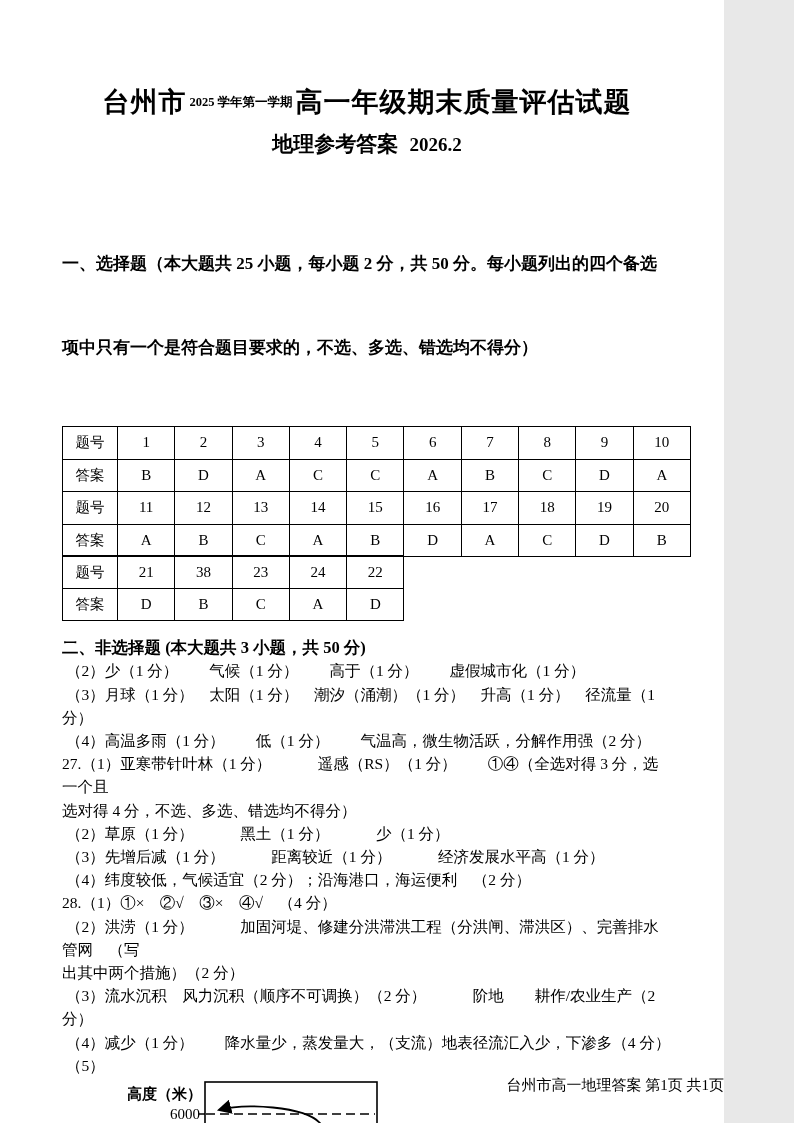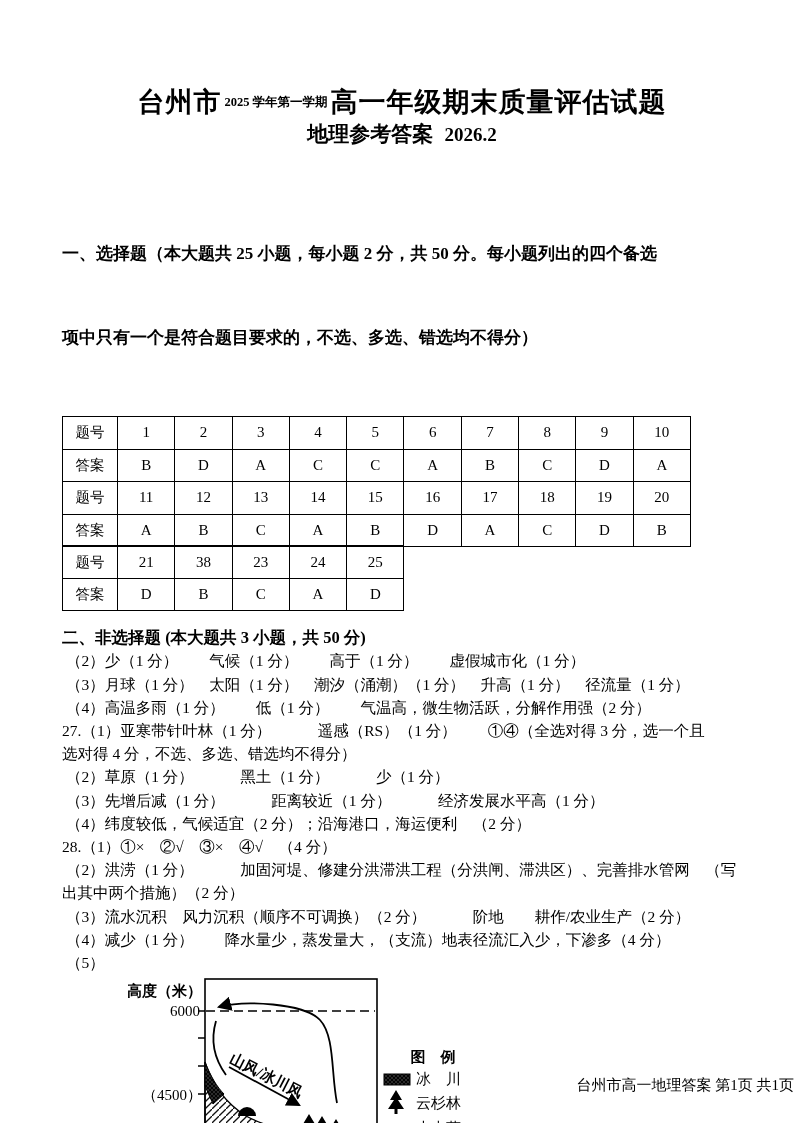--- a/index.html
+++ b/index.html
@@ -1,24 +1,24 @@
 <!DOCTYPE html>
 <html><head>
 <meta charset="utf-8">
 <style>
   html,body{margin:0;padding:0;background:#e8e8e8;}
   .page{
-    width:794px;height:1123px;background:#ffffff;color:#000;
+    width:724px;height:1123px;background:#ffffff;color:#000;
     font-family:"Liberation Serif","DejaVu Serif",serif;
     box-sizing:border-box;padding:84px 52px 0 62px;position:relative;overflow:hidden;
   }
   
   .title-row{display:flex;justify-content:center;align-items:center;font-weight:bold;font-size:27px;letter-spacing:1px;}
   .term-stack{display:flex;flex-direction:row;font-size:12.5px;font-weight:bold;line-height:1.3;margin:0 3px;letter-spacing:0;}
-  .subtitle-row{text-align:center;font-size:21px;font-weight:bold;}
+  .subtitle-row{text-align:center;margin-top:10px;font-size:21px;font-weight:bold;}
   .subtitle-date{font-size:19px;font-weight:bold;margin-left:6px;}
   
   .sec1-h{margin-top:36px;font-weight:bold;font-size:17px;line-height:28px;white-space:pre-wrap;}
   table{border-collapse:collapse;table-layout:fixed;margin-top:8px;}
   td{border:1.6px solid #000;text-align:center;height:31.5px;font-size:15px;padding:0;}
   td.hdr{font-size:14.5px;}
   .t1{width:628px;}
   .t2{width:342px;margin-top:-1.6px;}
   
   .sec2{margin-top:15px;}
@@ -118,21 +118,21 @@
         <col style="width:55px">
         <col span="5" style="width:57.3px">
       </colgroup>
     <tbody>
         <tr>
       <td class="hdr">题号</td>
       <td>21</td>
       <td>38</td>
       <td>23</td>
       <td>24</td>
-      <td>25</td>
+      <td>22</td>
     </tr>
     <tr>
       <td class="hdr">答案</td>
       <td>D</td>
       <td>B</td>
       <td>C</td>
       <td>A</td>
       <td>D</td>
     </tr>
   </tbody>

